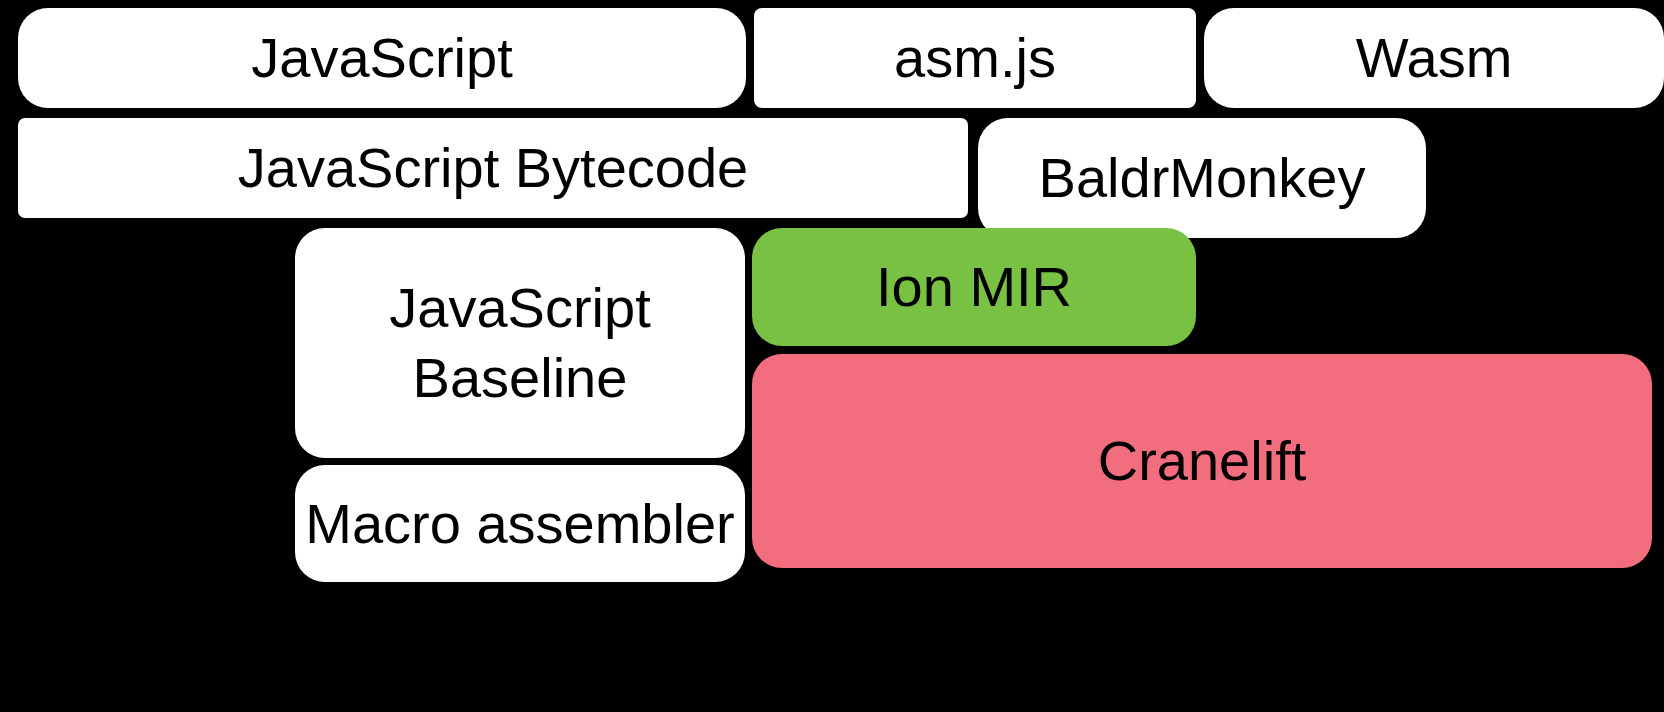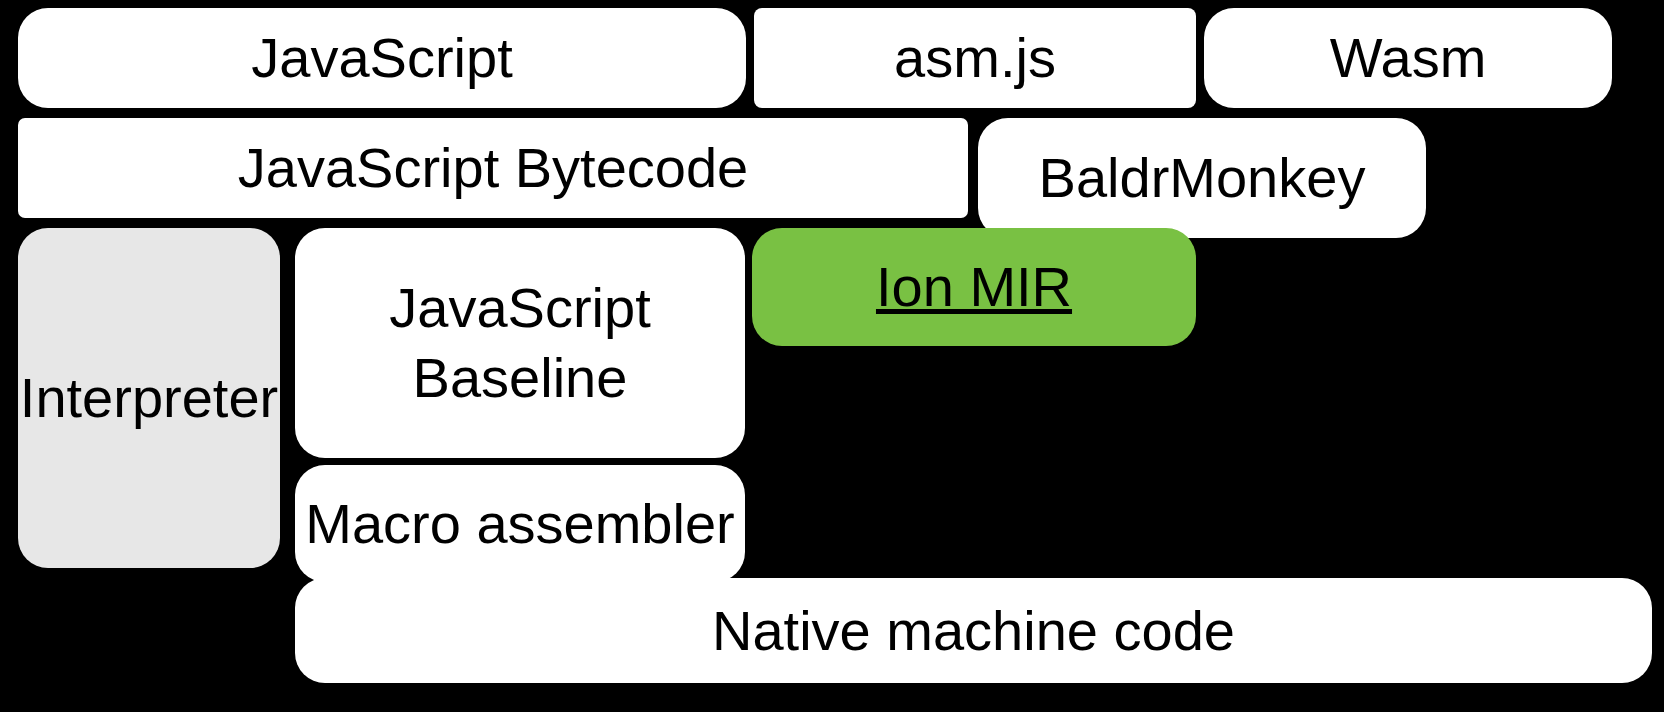--- a/index.html
+++ b/index.html
@@ -25,30 +25,30 @@
     color: var(--text, #000);
     font-size: 56px;
     line-height: 1.25;
     text-align: center;
     white-space: pre-line;
     box-sizing: border-box;
   }
   
   .n-javascript   { left: 18px;   top: 8px;   width: 728px;  height: 100px; }
   .n-asmjs        { left: 754px;  top: 8px;   width: 442px;  height: 100px; border-radius: 8px; }
-  .n-wasm         { left: 1204px; top: 8px;   width: 408px;  height: 100px; }
+  .n-wasm         { left: 1204px; top: 8px;   width: 460px;  height: 100px; }
   
   .n-bytecode     { left: 18px;   top: 118px; width: 950px;  height: 100px; border-radius: 7px; }
   .n-baldrmonkey  { left: 978px;  top: 118px; width: 448px;  height: 120px; }
   
   .n-interpreter  { left: 18px;   top: 228px; width: 262px;  height: 340px;
                     background: var(--node-interpreter, #e7e7e7); }
   .n-baseline     { left: 295px;  top: 228px; width: 450px;  height: 230px; }
   .n-ionmir       { left: 752px;  top: 228px; width: 444px;  height: 118px;
-                    background: var(--node-ion, #79c143); text-decoration: underline; }
+                    background: var(--node-ion, #79c143); }
   .n-cranelift    { left: 752px;  top: 354px; width: 900px;  height: 214px;
                     background: var(--node-cranelift, #f26d7e); }
   .n-macro        { left: 295px;  top: 465px; width: 450px;  height: 117px; }
   
   .n-native       { left: 295px;  top: 578px; width: 1357px; height: 105px; }
 </style>
 </head>
 <body>
 
 <div class="canvas">
@@ -56,25 +56,24 @@
   <div class="node n-javascript">JavaScript</div>
 
   <div class="node n-asmjs">asm.js</div>
 
   <div class="node n-wasm">Wasm</div>
 
   <div class="node n-bytecode">JavaScript Bytecode</div>
 
   <div class="node n-baldrmonkey">BaldrMonkey</div>
 
-  <div class="node n-interpreter">Interpreter</div>
 
   <div class="node n-baseline">JavaScript
 Baseline</div>
 
   <div class="node n-ionmir">Ion MIR</div>
 
+  <div class="node n-cranelift">Cranelift</div>
 
   <div class="node n-macro">Macro assembler</div>
 
-  <div class="node n-native">Native machine code</div>
 
 </div>
 
 </body></html>

